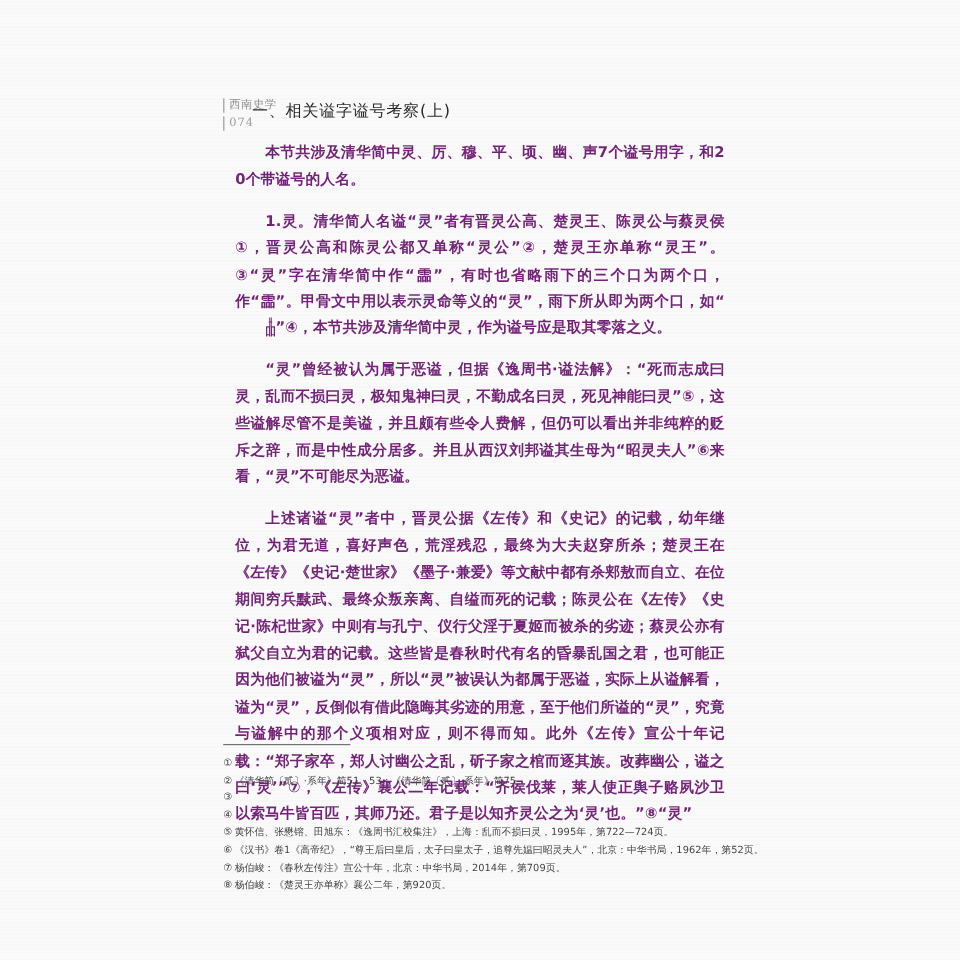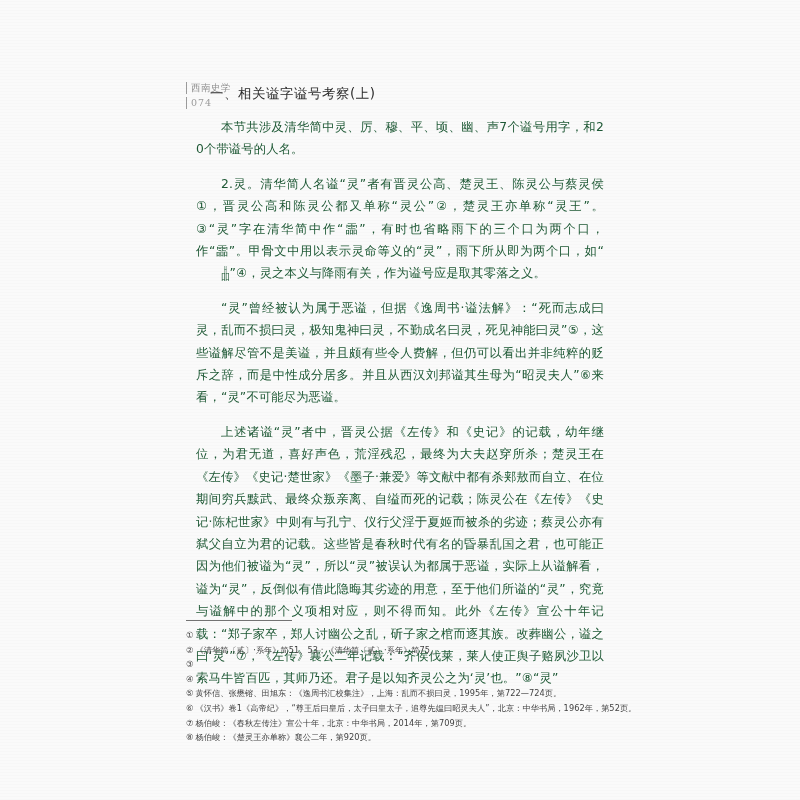--- a/index.html
+++ b/index.html
@@ -79,26 +79,27 @@
     color: #1d1d1d;
     letter-spacing: .6px;
     margin: 0 0 9px 14px;
     line-height: 20px;
     white-space: nowrap;
   }
   p.body {
     margin: 12px 0 1px 0;
     font-size: 12.3px;
     line-height: 22.4px;
-    color: #14532d;
+    color: #701a75;
     text-align: justify;
     text-justify: inter-ideograph;
     text-indent: 25px;
     letter-spacing: .15px;
     word-break: break-all;
+    font-weight: bold;
   }
   .glyph {
     display: inline-block;
     font-family: "DejaVu Serif", "Liberation Serif", serif;
     font-size: 9px;
     line-height: 8px;
     text-align: center;
     vertical-align: middle;
     transform: translateY(-1px);
     letter-spacing: -.5px;
@@ -151,21 +152,21 @@
       <span class="runhead-folio">074</span>
     </div>
   </div>
 
   <div class="column">
 
     <h2 class="heading">一、相关谥字谥号考察(上)</h2>
 
     <p class="body"><span>本节共涉及清华简中灵、厉、穆、平、顷、幽、声7个谥号用字，和20个带谥号的人名。</span></p>
 
-    <p class="body"><span>2.灵。清华简人名谥“灵”者有晋灵公高、楚灵王、陈灵公与蔡灵侯①，晋灵公高和陈灵公都又单称“灵公”②，楚灵王亦单称“灵王”。③“灵”字在清华简中作“霝”，有时也省略雨下的三个口为两个口，作“霝”。甲骨文中用以表示灵命等义的“灵”，雨下所从即为两个口，如“</span><span class="glyph"><i>⫲</i><i>吅</i></span><span>”④，灵之本义与降雨有关，作为谥号应是取其零落之义。</span></p>
+    <p class="body"><span>1.灵。清华简人名谥“灵”者有晋灵公高、楚灵王、陈灵公与蔡灵侯①，晋灵公高和陈灵公都又单称“灵公”②，楚灵王亦单称“灵王”。③“灵”字在清华简中作“霝”，有时也省略雨下的三个口为两个口，作“霝”。甲骨文中用以表示灵命等义的“灵”，雨下所从即为两个口，如“</span><span class="glyph"><i>⫲</i><i>吅</i></span><span>”④，本节共涉及清华简中灵，作为谥号应是取其零落之义。</span></p>
 
     <p class="body"><span>“灵”曾经被认为属于恶谥，但据《逸周书·谥法解》：“死而志成曰灵，乱而不损曰灵，极知鬼神曰灵，不勤成名曰灵，死见神能曰灵”⑤，这些谥解尽管不是美谥，并且颇有些令人费解，但仍可以看出并非纯粹的贬斥之辞，而是中性成分居多。并且从西汉刘邦谥其生母为“昭灵夫人”⑥来看，“灵”不可能尽为恶谥。</span></p>
 
     <p class="body"><span>上述诸谥“灵”者中，晋灵公据《左传》和《史记》的记载，幼年继位，为君无道，喜好声色，荒淫残忍，最终为大夫赵穿所杀；楚灵王在《左传》《史记·楚世家》《墨子·兼爱》等文献中都有杀郏敖而自立、在位期间穷兵黩武、最终众叛亲离、自缢而死的记载；陈灵公在《左传》《史记·陈杞世家》中则有与孔宁、仪行父淫于夏姬而被杀的劣迹；蔡灵公亦有弑父自立为君的记载。这些皆是春秋时代有名的昏暴乱国之君，也可能正因为他们被谥为“灵”，所以“灵”被误认为都属于恶谥，实际上从谥解看，谥为“灵”，反倒似有借此隐晦其劣迹的用意，至于他们所谥的“灵”，究竟与谥解中的那个义项相对应，则不得而知。此外《左传》宣公十年记载：“郑子家卒，郑人讨幽公之乱，斫子家之棺而逐其族。改葬幽公，谥之曰‘灵’”⑦，《左传》襄公二年记载：“齐侯伐莱，莱人使正舆子赂夙沙卫以索马牛皆百匹，其师乃还。君子是以知齐灵公之为‘灵’也。”⑧“灵”</span></p>
 
   </div>
 
   <div class="fnrule"></div>
 
   <div class="footnotes">

